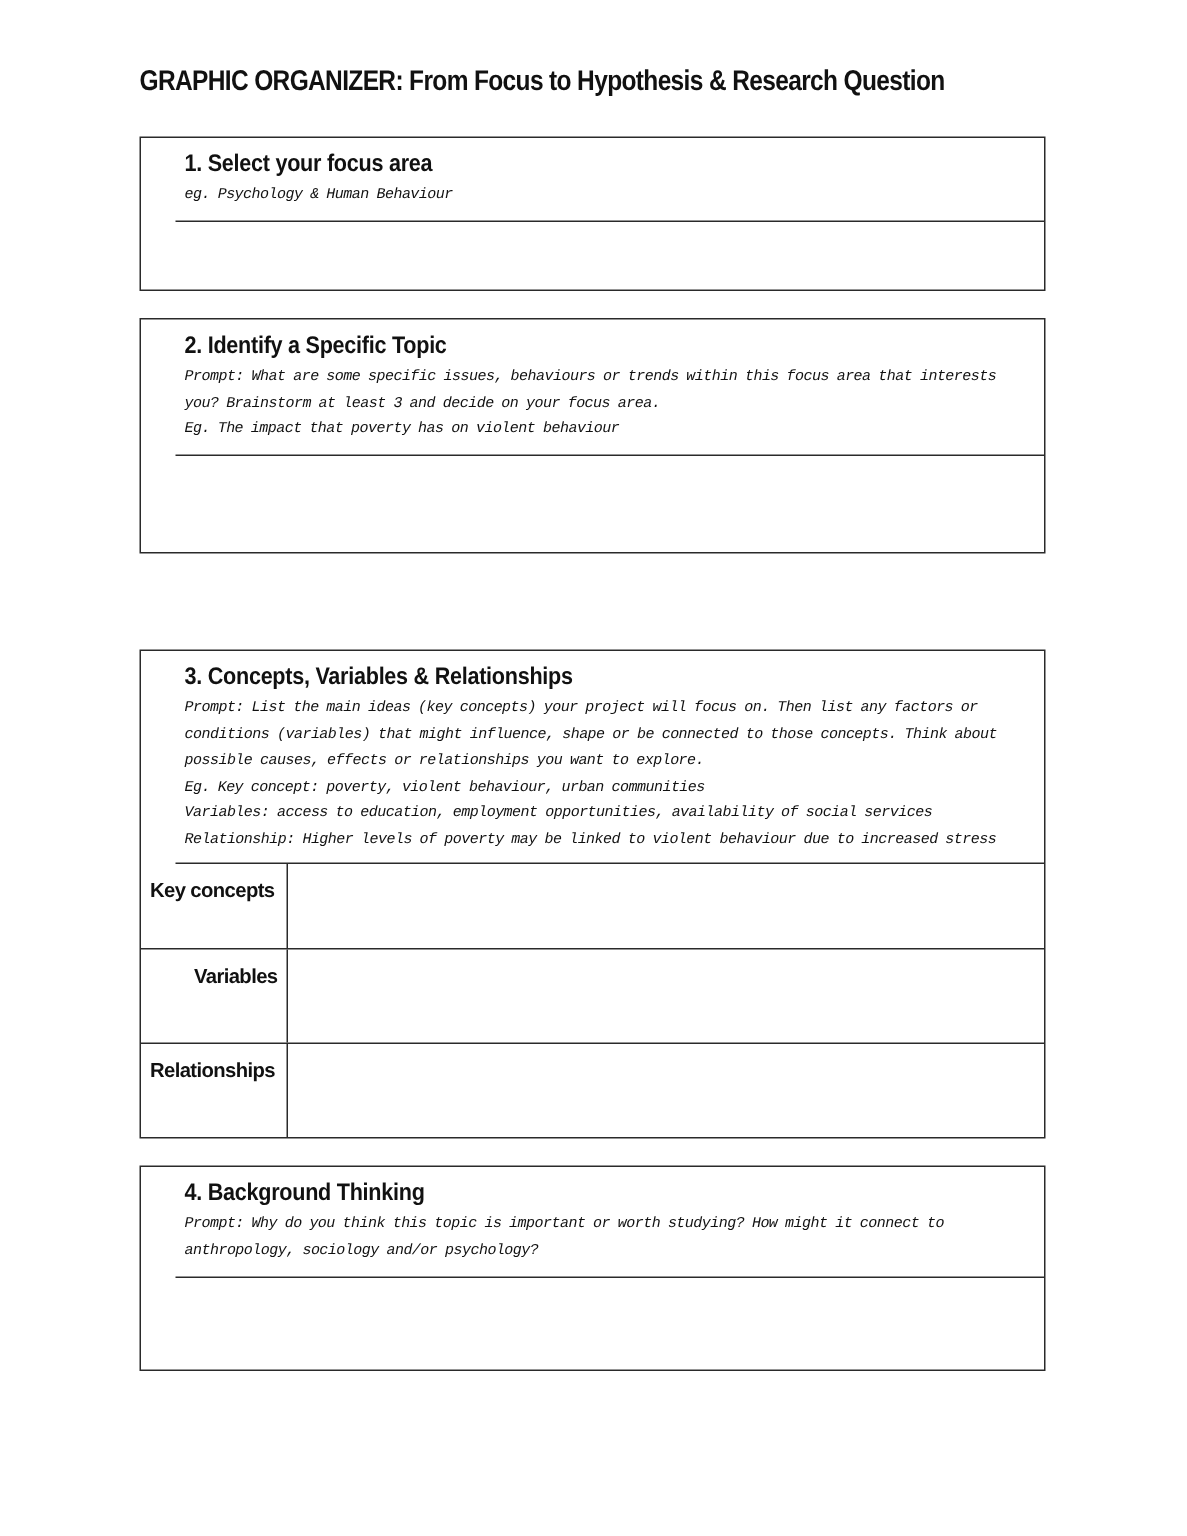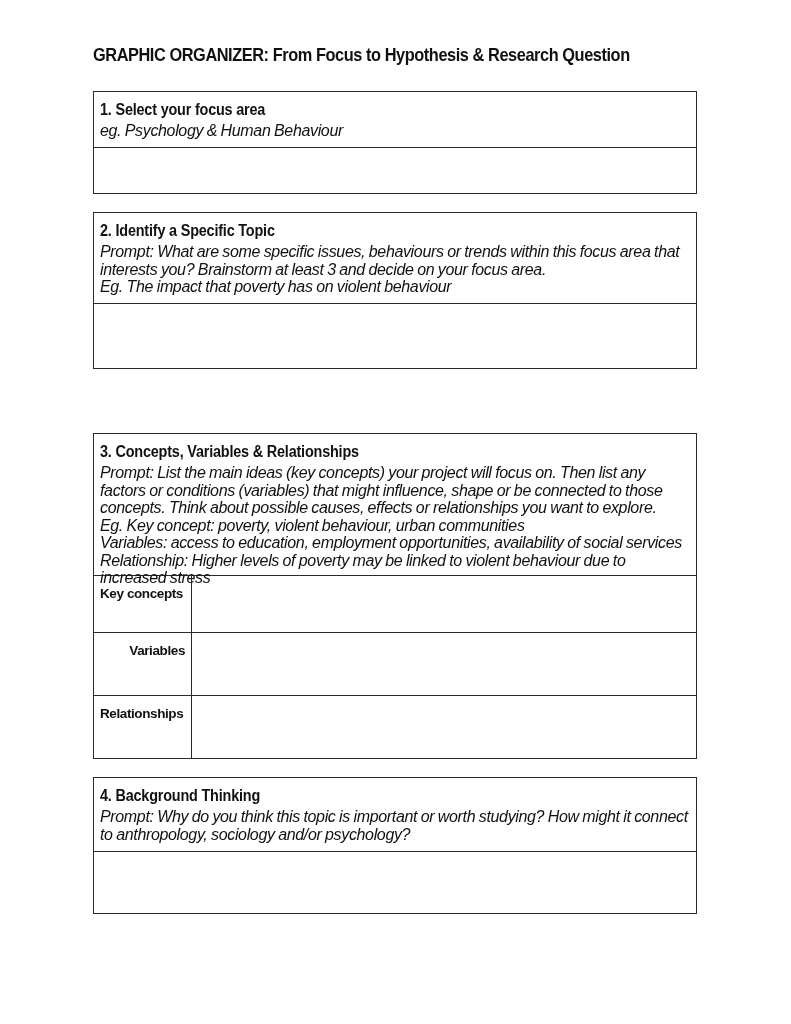--- a/index.html
+++ b/index.html
@@ -12,30 +12,30 @@
       font-family: "Liberation Sans Narrow", "Liberation Sans", sans-serif;
       font-weight: bold; font-size: 19px; letter-spacing: -0.5px;
       transform: scaleX(0.86); transform-origin: left center;
       white-space: nowrap; color: #111;
     }
     .box {
       position: absolute; left: 93px; width: 604px;
       border: 1.5px solid #2a2a2a; box-sizing: border-box;
     }
     .box .head {
-      padding: 9px 6px 6px 6px; border-bottom: 1.5px solid #2a2a2a;
+      padding: 9px 6px 6px 6px; border-bottom: 1.5px solid #2a2a2a; margin-left: 23px;
     }
     .box .head h2 {
       margin: 0 0 3px 0; font-size: 16px; font-weight: bold;
       transform: scaleX(0.9); transform-origin: left center; white-space: nowrap;
       letter-spacing: -0.2px;
     }
     .box .head p {
-      margin: 0; font-size: 16px; font-style: italic; line-height: 17.5px;
-      letter-spacing: -0.35px; word-spacing: -0.5px;
+      margin: 0; font-size: 10px; font-style: italic; line-height: 17.5px;
+      letter-spacing: -0.35px; word-spacing: -0.5px; font-family: Liberation Mono, monospace;
     }
     .row { display: flex; border-bottom: 1.5px solid #2a2a2a; box-sizing: border-box; }
     .row:last-child { border-bottom: none; }
     .row .label {
       border-right: 1.5px solid #2a2a2a; box-sizing: border-box;
       padding: 10px 6px; font-size: 13.5px; font-weight: bold; letter-spacing: -0.4px;
     }
     .row .field { flex: 1; }
     textarea.field, .field {
       border: none; outline: none; resize: none; background: transparent;

